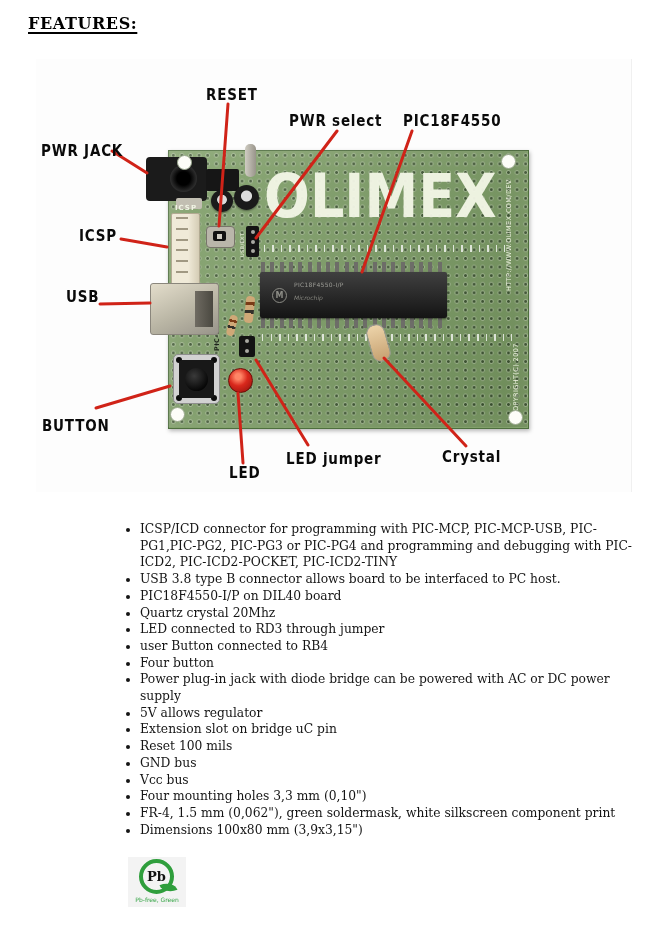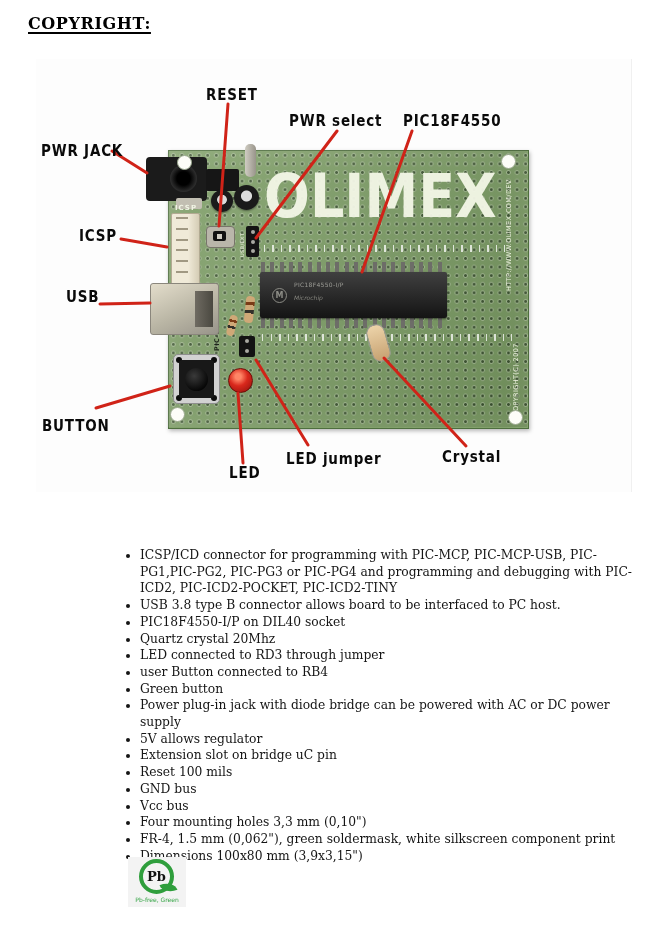--- a/index.html
+++ b/index.html
@@ -114,41 +114,41 @@
   .lbl-icsp{left:43px;top:166px;}
   .lbl-usb{left:30px;top:227px;}
   .lbl-button{left:6px;top:356px;}
   .lbl-led{left:193px;top:403px;}
   .lbl-led-jumper{left:250px;top:389px;}
   .lbl-crystal{left:406px;top:387px;}
 
   .lines{left:0;top:0;width:595px;height:433px;pointer-events:none;}
 
   
-  .features{position:absolute;left:122px;top:547px;width:518px;}
+  .features{position:absolute;left:122px;top:521px;width:518px;}
   .features ul{margin:0;padding:0 0 0 18px;}
   .features li{font-family:"DejaVu Serif", serif;font-size:12.3px;line-height:16.7px;color:#151515;}
 
   
   .pb-logo{position:absolute;left:128px;top:857px;width:58px;height:50px;background:#f3f3f3;}
   .pb-ring{position:absolute;left:11px;top:2px;width:27px;height:27px;border:4.5px solid #2f9e3c;
            border-radius:50%;display:flex;align-items:center;justify-content:center;}
   .pb-sym{font-family:"DejaVu Serif", serif;font-weight:bold;font-size:13px;color:#111;}
   .pb-leaf{position:absolute;left:33px;top:25px;width:15px;height:11px;background:#2f9e3c;
            border-radius:0 100% 0 100%;transform:rotate(-22deg);}
   .pb-caption{position:absolute;left:0;top:39px;width:58px;text-align:center;font-size:6px;color:#35a546;}
   .rohs-text{position:absolute;left:191px;top:893px;font-family:"DejaVu Serif", serif;
              font-size:13.2px;color:#111;}
 </style>
 </head>
 <body>
 
 <div id="page">
 
-  <div class="title">COPYRIGHT:</div>
+  <div class="title">FEATURES:</div>
 
   <div class="photo">
 
     <div class="board"></div>
     <div class="board-light"></div>
 
     <div class="olimex-logo">OLIMEX</div>
     <div class="vtext v-url">HTTP://WWW.OLIMEX.COM/DEV</div>
     <div class="vtext v-copy">COPYRIGHT(C) 2007</div>
     <div class="vtext v-boardname">PIC-USB-4550</div>
@@ -237,25 +237,25 @@
     <div class="callout lbl-button">BUTTON</div>
     <div class="callout lbl-led">LED</div>
     <div class="callout lbl-led-jumper">LED jumper</div>
     <div class="callout lbl-crystal">Crystal</div>
   </div>
 
   <div class="features">
     <ul>
       <li>ICSP/ICD connector for programming with PIC-MCP, PIC-MCP-USB, PIC-PG1,PIC-PG2, PIC-PG3 or PIC-PG4 and programming and debugging with PIC-ICD2, PIC-ICD2-POCKET, PIC-ICD2-TINY</li>
       <li>USB 3.8 type B connector allows board to be interfaced to PC host.</li>
-      <li>PIC18F4550-I/P on DIL40 socket</li>
+      <li>PIC18F4550-I/P on DIL40 board</li>
       <li>Quartz crystal 20Mhz</li>
       <li>LED connected to RD3 through jumper</li>
       <li>user Button connected to RB4</li>
-      <li>Green button</li>
+      <li>Four button</li>
       <li>Power plug-in jack with diode bridge can be powered with AC or DC power supply</li>
       <li>5V allows regulator</li>
       <li>Extension slot on bridge uC pin</li>
       <li>Reset 100 mils</li>
       <li>GND bus</li>
       <li>Vcc bus</li>
       <li>Four mounting holes 3,3 mm (0,10")</li>
       <li>FR-4, 1.5 mm (0,062"), green soldermask, white silkscreen component print</li>
       <li>Dimensions 100x80 mm (3,9x3,15")</li>
     </ul>

